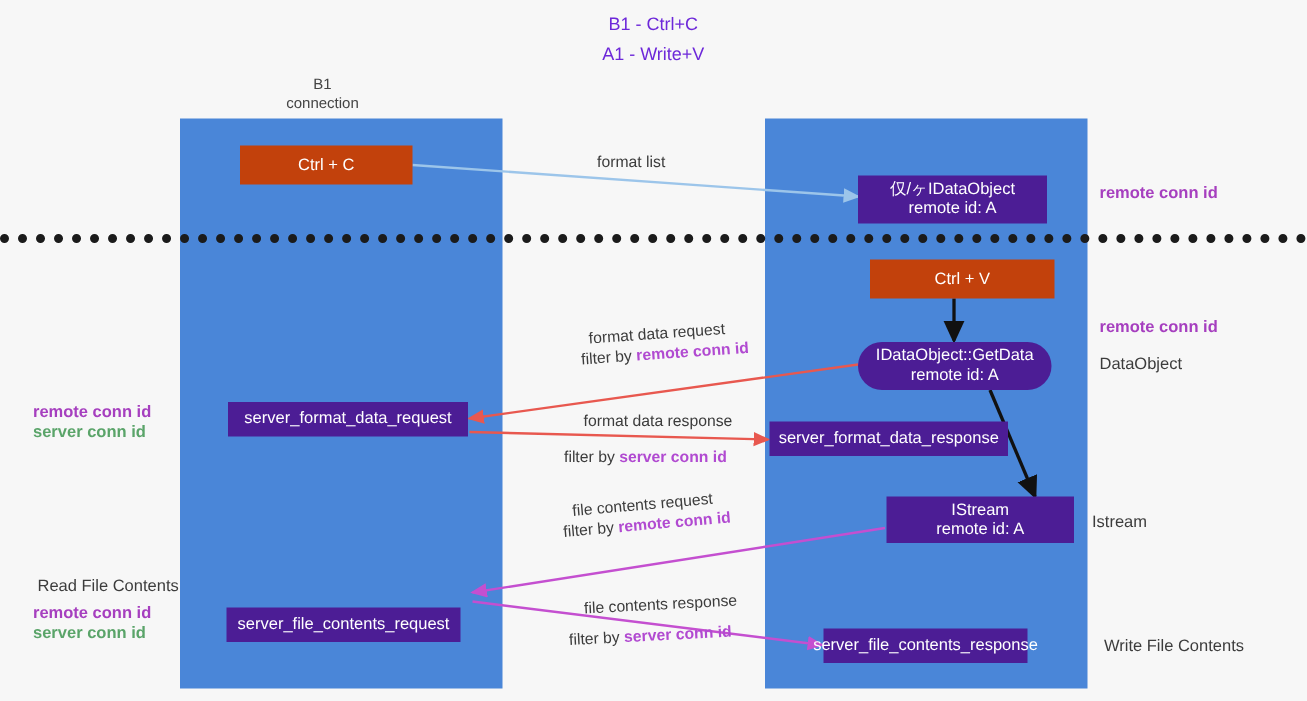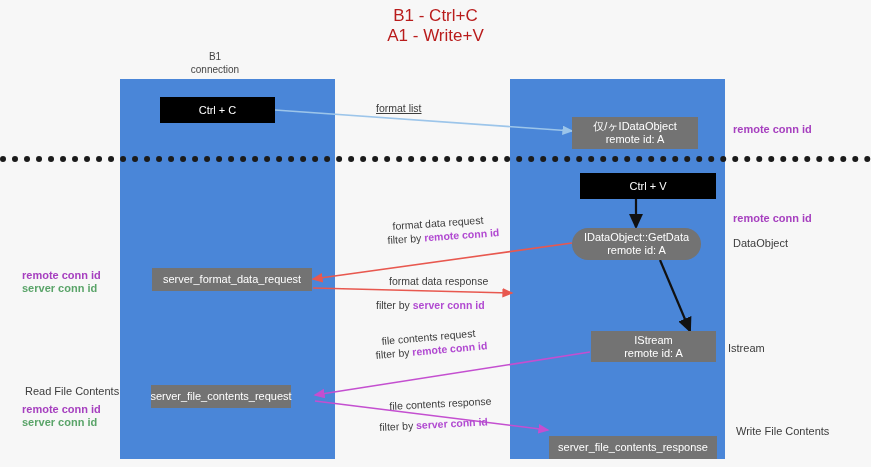--- a/index.html
+++ b/index.html
@@ -10,31 +10,31 @@
     overflow:hidden;
     position:relative;
   }
   #stage{position:absolute;left:0;top:0;width:871px;height:467px;}
 
   .lane{position:absolute;background:#4a86d8;}
   .lane-head{position:absolute;text-align:center;color:#444;font-size:10px;line-height:13px;}
 
   .title{
     position:absolute;left:0;top:6px;width:871px;
-    text-align:center;color:#b91c1c;font-size:17px;line-height:20px;
+    text-align:center;color:#6d28d9;font-size:12px;line-height:20px;
   }
 
   .node{
     position:absolute;box-sizing:border-box;
     display:flex;align-items:center;justify-content:center;
     text-align:center;color:#ffffff;font-size:11px;line-height:13px;
     padding:2px 4px;
   }
-  .node.green{background:#000000;}
-  .node.orange{background:#737373;}
+  .node.green{background:#c2410c;}
+  .node.orange{background:#4c1d95;}
   .node .l2{display:block;}
 
   .sidelabel{position:absolute;font-size:11px;color:#3c3c3c;line-height:14px;white-space:nowrap;}
   .sidelabel.purple{color:#a63fbf;font-weight:bold;}
   .sidelabel.green{color:#5aa469;font-weight:bold;}
 
   .edgelabel{
     position:absolute;font-size:10.5px;color:#3c3c3c;line-height:14px;
     white-space:nowrap;background:transparent;
   }
@@ -99,48 +99,51 @@
 
   <div class="node green" style="left:160px;top:97px;width:115px;height:26px;">
     <span>Ctrl + C</span>
   </div>
 
   <div class="node orange" style="left:572px;top:117px;width:126px;height:32px;flex-direction:column;">
     <span>仅/ヶIDataObject</span>
     <span class="l2">remote id: A</span>
   </div>
 
-  <div class="node green" style="left:580px;top:173px;width:136px;height:26px;">
+  <div class="node green" style="left:580px;top:173px;width:123px;height:26px;">
     <span>Ctrl + V</span>
   </div>
 
   <div class="node orange" style="left:572px;top:228px;width:129px;height:32px;flex-direction:column;border-radius:16px;">
     <span>IDataObject::GetData</span>
     <span class="l2">remote id: A</span>
   </div>
 
   <div class="node orange" style="left:152px;top:268px;width:160px;height:23px;justify-content:center;">
     <span>server_format_data_request</span>
   </div>
 
+  <div class="node orange" style="left:513px;top:281px;width:159px;height:23px;">
+    <span>server_format_data_response</span>
+  </div>
 
   <div class="node orange" style="left:591px;top:331px;width:125px;height:31px;flex-direction:column;">
     <span>IStream</span>
     <span class="l2">remote id: A</span>
   </div>
 
-  <div class="node orange" style="left:151px;top:385px;width:140px;height:23px;">
+  <div class="node orange" style="left:151px;top:405px;width:156px;height:23px;">
     <span>server_file_contents_request</span>
   </div>
 
-  <div class="node orange" style="left:549px;top:436px;width:168px;height:23px;">
+  <div class="node orange" style="left:549px;top:419px;width:136px;height:23px;">
     <span>server_file_contents_response</span>
   </div>
 
-  <div class="edgelabel" style="left:376px;top:101px;text-decoration:underline;">format list</div>
+  <div class="edgelabel" style="left:398px;top:101px;">format list</div>
 
   <div class="edgelabel" style="left:392px;top:219px;transform:rotate(-4deg);transform-origin:left top;">
     <span>format data request</span>
   </div>
   <div class="edgelabel" style="left:387px;top:233px;transform:rotate(-4deg);transform-origin:left top;">
     <span>filter by </span><span class="hi">remote conn id</span>
   </div>
 
   <div class="edgelabel" style="left:389px;top:274px;">
     <span>format data response</span>

